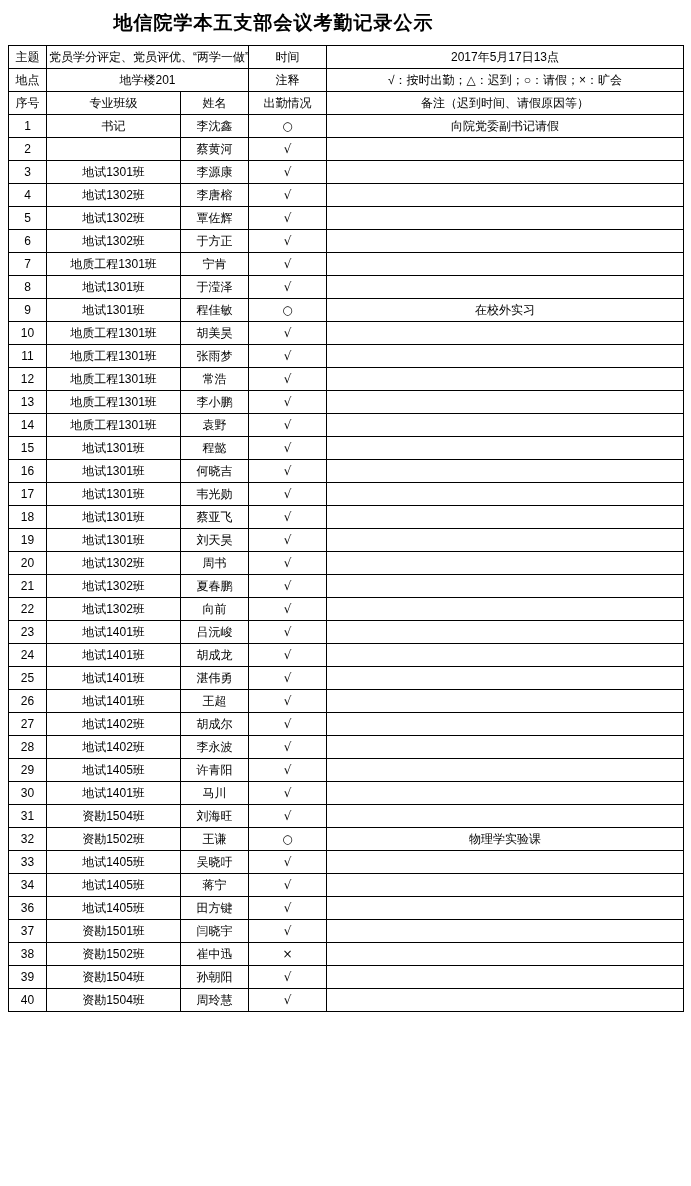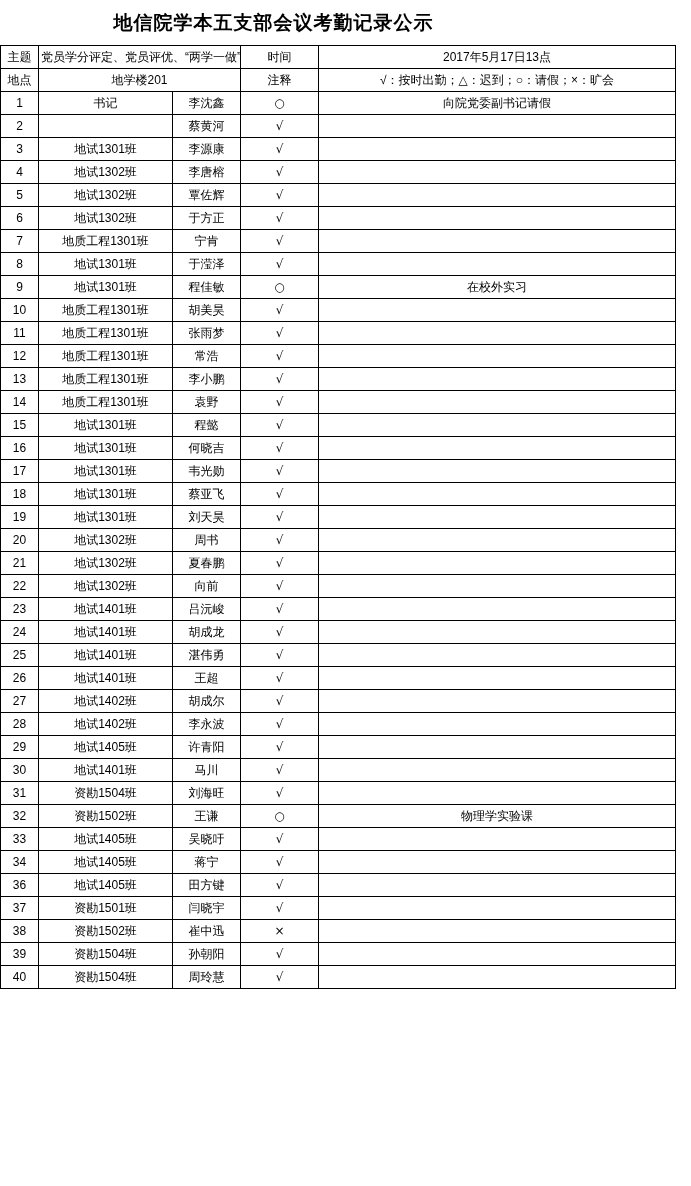--- a/index.html
+++ b/index.html
@@ -8,21 +8,21 @@
     background: #ffffff;
   }
   body {
     width: 691px;
     font-family: "Liberation Sans", "DejaVu Sans", sans-serif;
     color: #000000;
   }
   .page {
     width: 547px;
     box-sizing: border-box;
-    padding: 0 0;
+    padding: 0 8px;
   }
   .doc-title {
     text-align: center;
     font-size: 19px;
     font-weight: bold;
     letter-spacing: 1px;
     padding: 10px 0 9px 0;
     font-family: "Liberation Serif", "DejaVu Serif", serif;
   }
   table.sheet {
@@ -94,20 +94,27 @@
         <td class="meta-topic-val" colspan="2">党员学分评定、党员评优、“两学一做”工作布置</td>
         <td class="meta-label">时间</td>
         <td class="meta-time-val">2017年5月17日13点</td>
       </tr>
       <tr>
         <td class="meta-label">地点</td>
         <td class="meta-place-val" colspan="2">地学楼201</td>
         <td class="meta-label">注释</td>
         <td class="meta-note-val">√：按时出勤；△：迟到；○：请假；×：旷会</td>
       </tr>
+      <tr>
+        <td class="header-cell">序号</td>
+        <td class="header-cell">专业班级</td>
+        <td class="header-cell">姓名</td>
+        <td class="header-cell">出勤情况</td>
+        <td class="header-cell remark-header">备注（迟到时间、请假原因等）</td>
+      </tr>
     <tr>
           <td class="idx">1</td>
           <td class="cls">书记</td>
           <td class="name">李沈鑫</td>
           <td class="mark">○</td>
           <td class="remark">向院党委副书记请假</td>
         </tr>
         <tr>
           <td class="idx">2</td>
           <td class="cls"></td>

